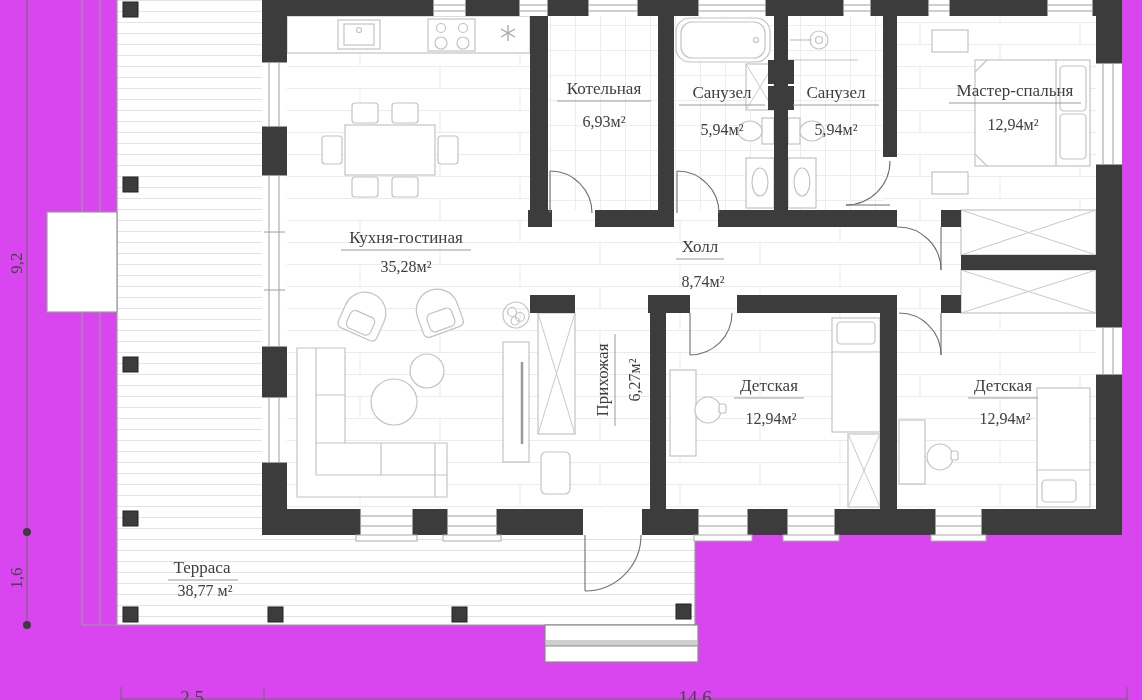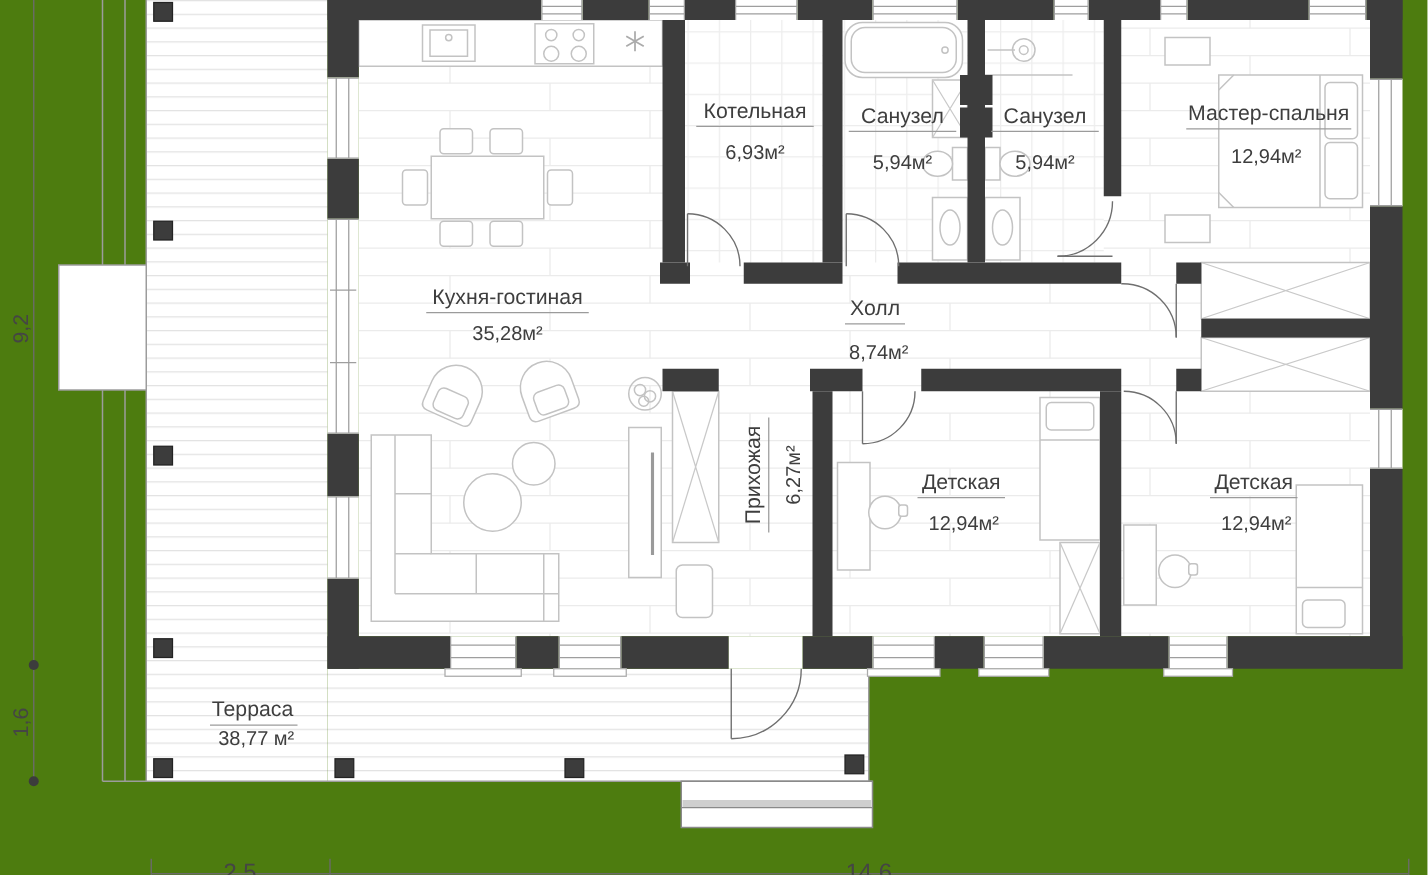--- a/index.html
+++ b/index.html
@@ -1,17 +1,17 @@
 <!DOCTYPE html>
 <html><head>
 <meta charset="utf-8">
 <style>
   html,body{margin:0;padding:0;background:#fff;}
-  #stage{position:relative;width:1142px;height:700px;overflow:hidden;background:#4d7c0f;
-         font-family:Liberation Sans, sans-serif;}
+  #stage{position:relative;width:1142px;height:700px;overflow:hidden;background:#d946ef;
+         font-family:Liberation Serif, serif;}
   svg{display:block}
   .wall{fill:#3c3c3c;stroke:none}
   .post{fill:#3c3c3c;stroke:#232323;stroke-width:1}
   .furn{fill:#ffffff;stroke:#c3c3c3;stroke-width:1.2}
   .furnl{fill:none;stroke:#c3c3c3;stroke-width:1.2}
   .xline{stroke:#c9c9c9;stroke-width:1;fill:none}
   .winrect{fill:#ffffff;stroke:none}
   .winline{stroke:#9e9e9e;stroke-width:1;fill:none}
   .sill{fill:#ffffff;stroke:#aaaaaa;stroke-width:1}
   .door{stroke:#6f6f6f;stroke-width:1.1;fill:none}

